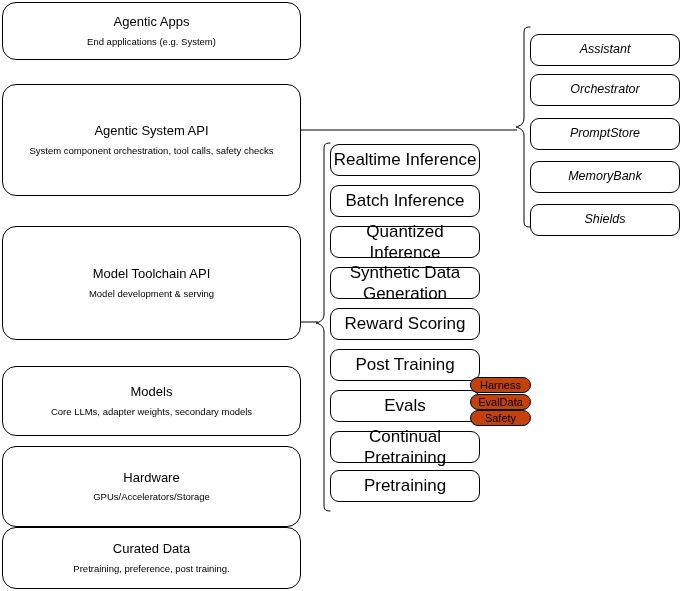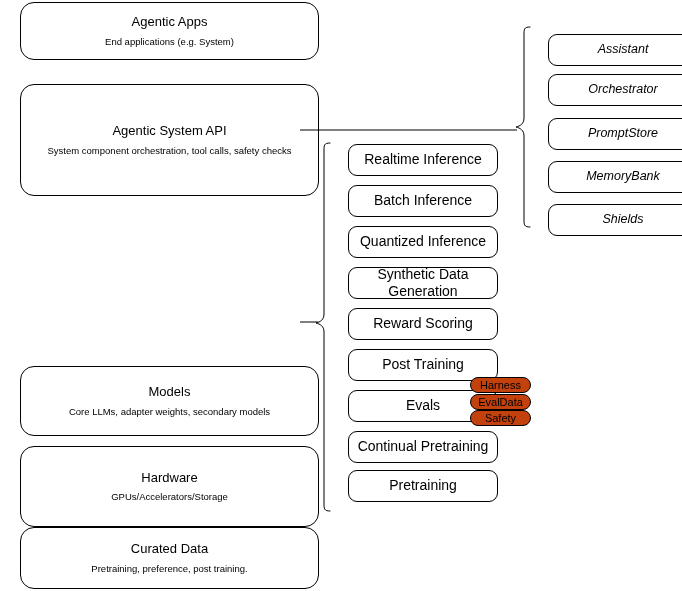--- a/index.html
+++ b/index.html
@@ -28,21 +28,20 @@
     box-sizing: border-box;
     border: 1px solid #000000;
     border-radius: 12px;
     background: #ffffff;
     display: flex;
     flex-direction: column;
     align-items: center;
     justify-content: center;
     text-align: center;
     line-height: 1.25;
-    margin-left: 18px;
   }
 
   
   .layer {
     left: 2px;
     width: 299px;
     border-radius: 14px;
   }
   .layer .title {
     font-size: 13px;
@@ -53,21 +52,21 @@
     margin-top: 5px;
     color: #000;
   }
 
   
   .mid {
     left: 330px;
     width: 150px;
     height: 32px;
     border-radius: 9px;
-    font-size: 14px;
+    font-size: 17px;
   }
 
   
   .right {
     left: 530px;
     width: 150px;
     height: 32px;
     border-radius: 9px;
     font-size: 12.5px;
     font-style: italic;
@@ -108,20 +107,24 @@
   <div class="box layer" style="top:2px;height:58px;">
     <div class="title">Agentic Apps</div>
     <div class="sub">End applications (e.g. System)</div>
   </div>
 
   <div class="box layer" style="top:84px;height:112px;">
     <div class="title">Agentic System API</div>
     <div class="sub">System component orchestration, tool calls, safety checks</div>
   </div>
 
+  <div class="box layer" style="top:226px;height:114px;">
+    <div class="title">Model Toolchain API</div>
+    <div class="sub">Model development &amp; serving</div>
+  </div>
 
   <div class="box layer" style="top:366px;height:70px;">
     <div class="title">Models</div>
     <div class="sub">Core LLMs, adapter weights, secondary models</div>
   </div>
 
   <div class="box layer" style="top:446px;height:81px;">
     <div class="title">Hardware</div>
     <div class="sub">GPUs/Accelerators/Storage</div>
   </div>

